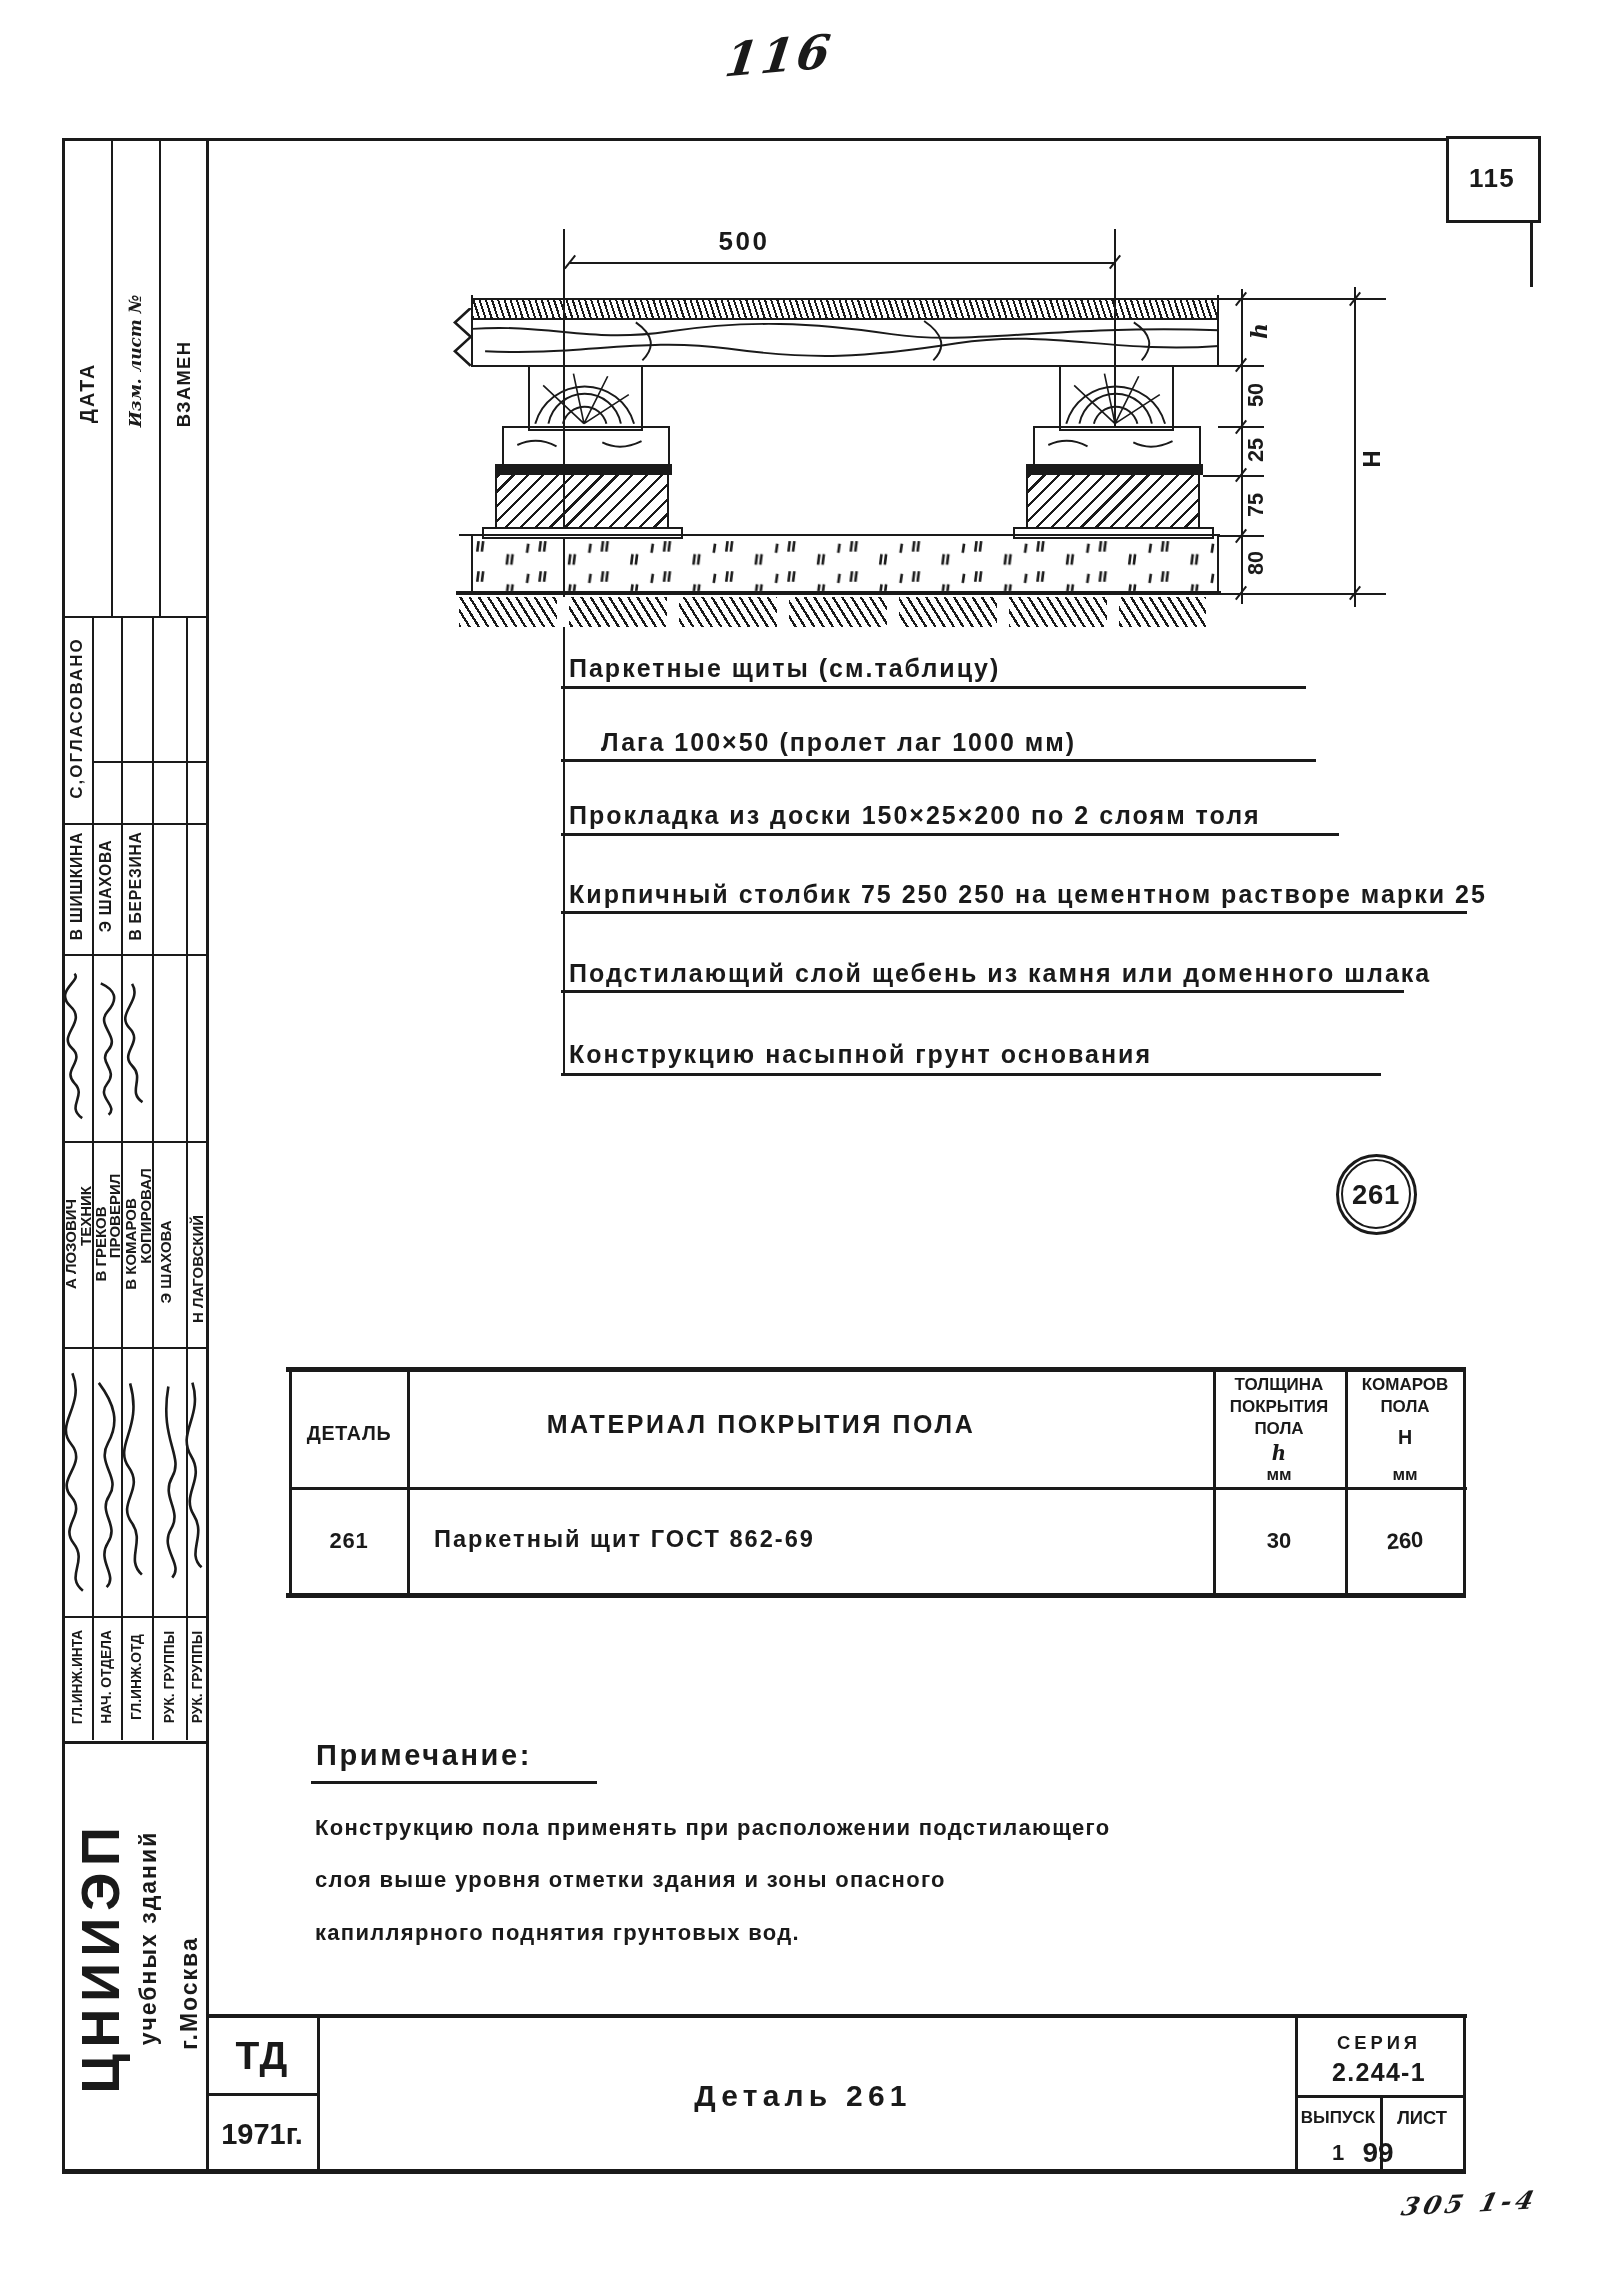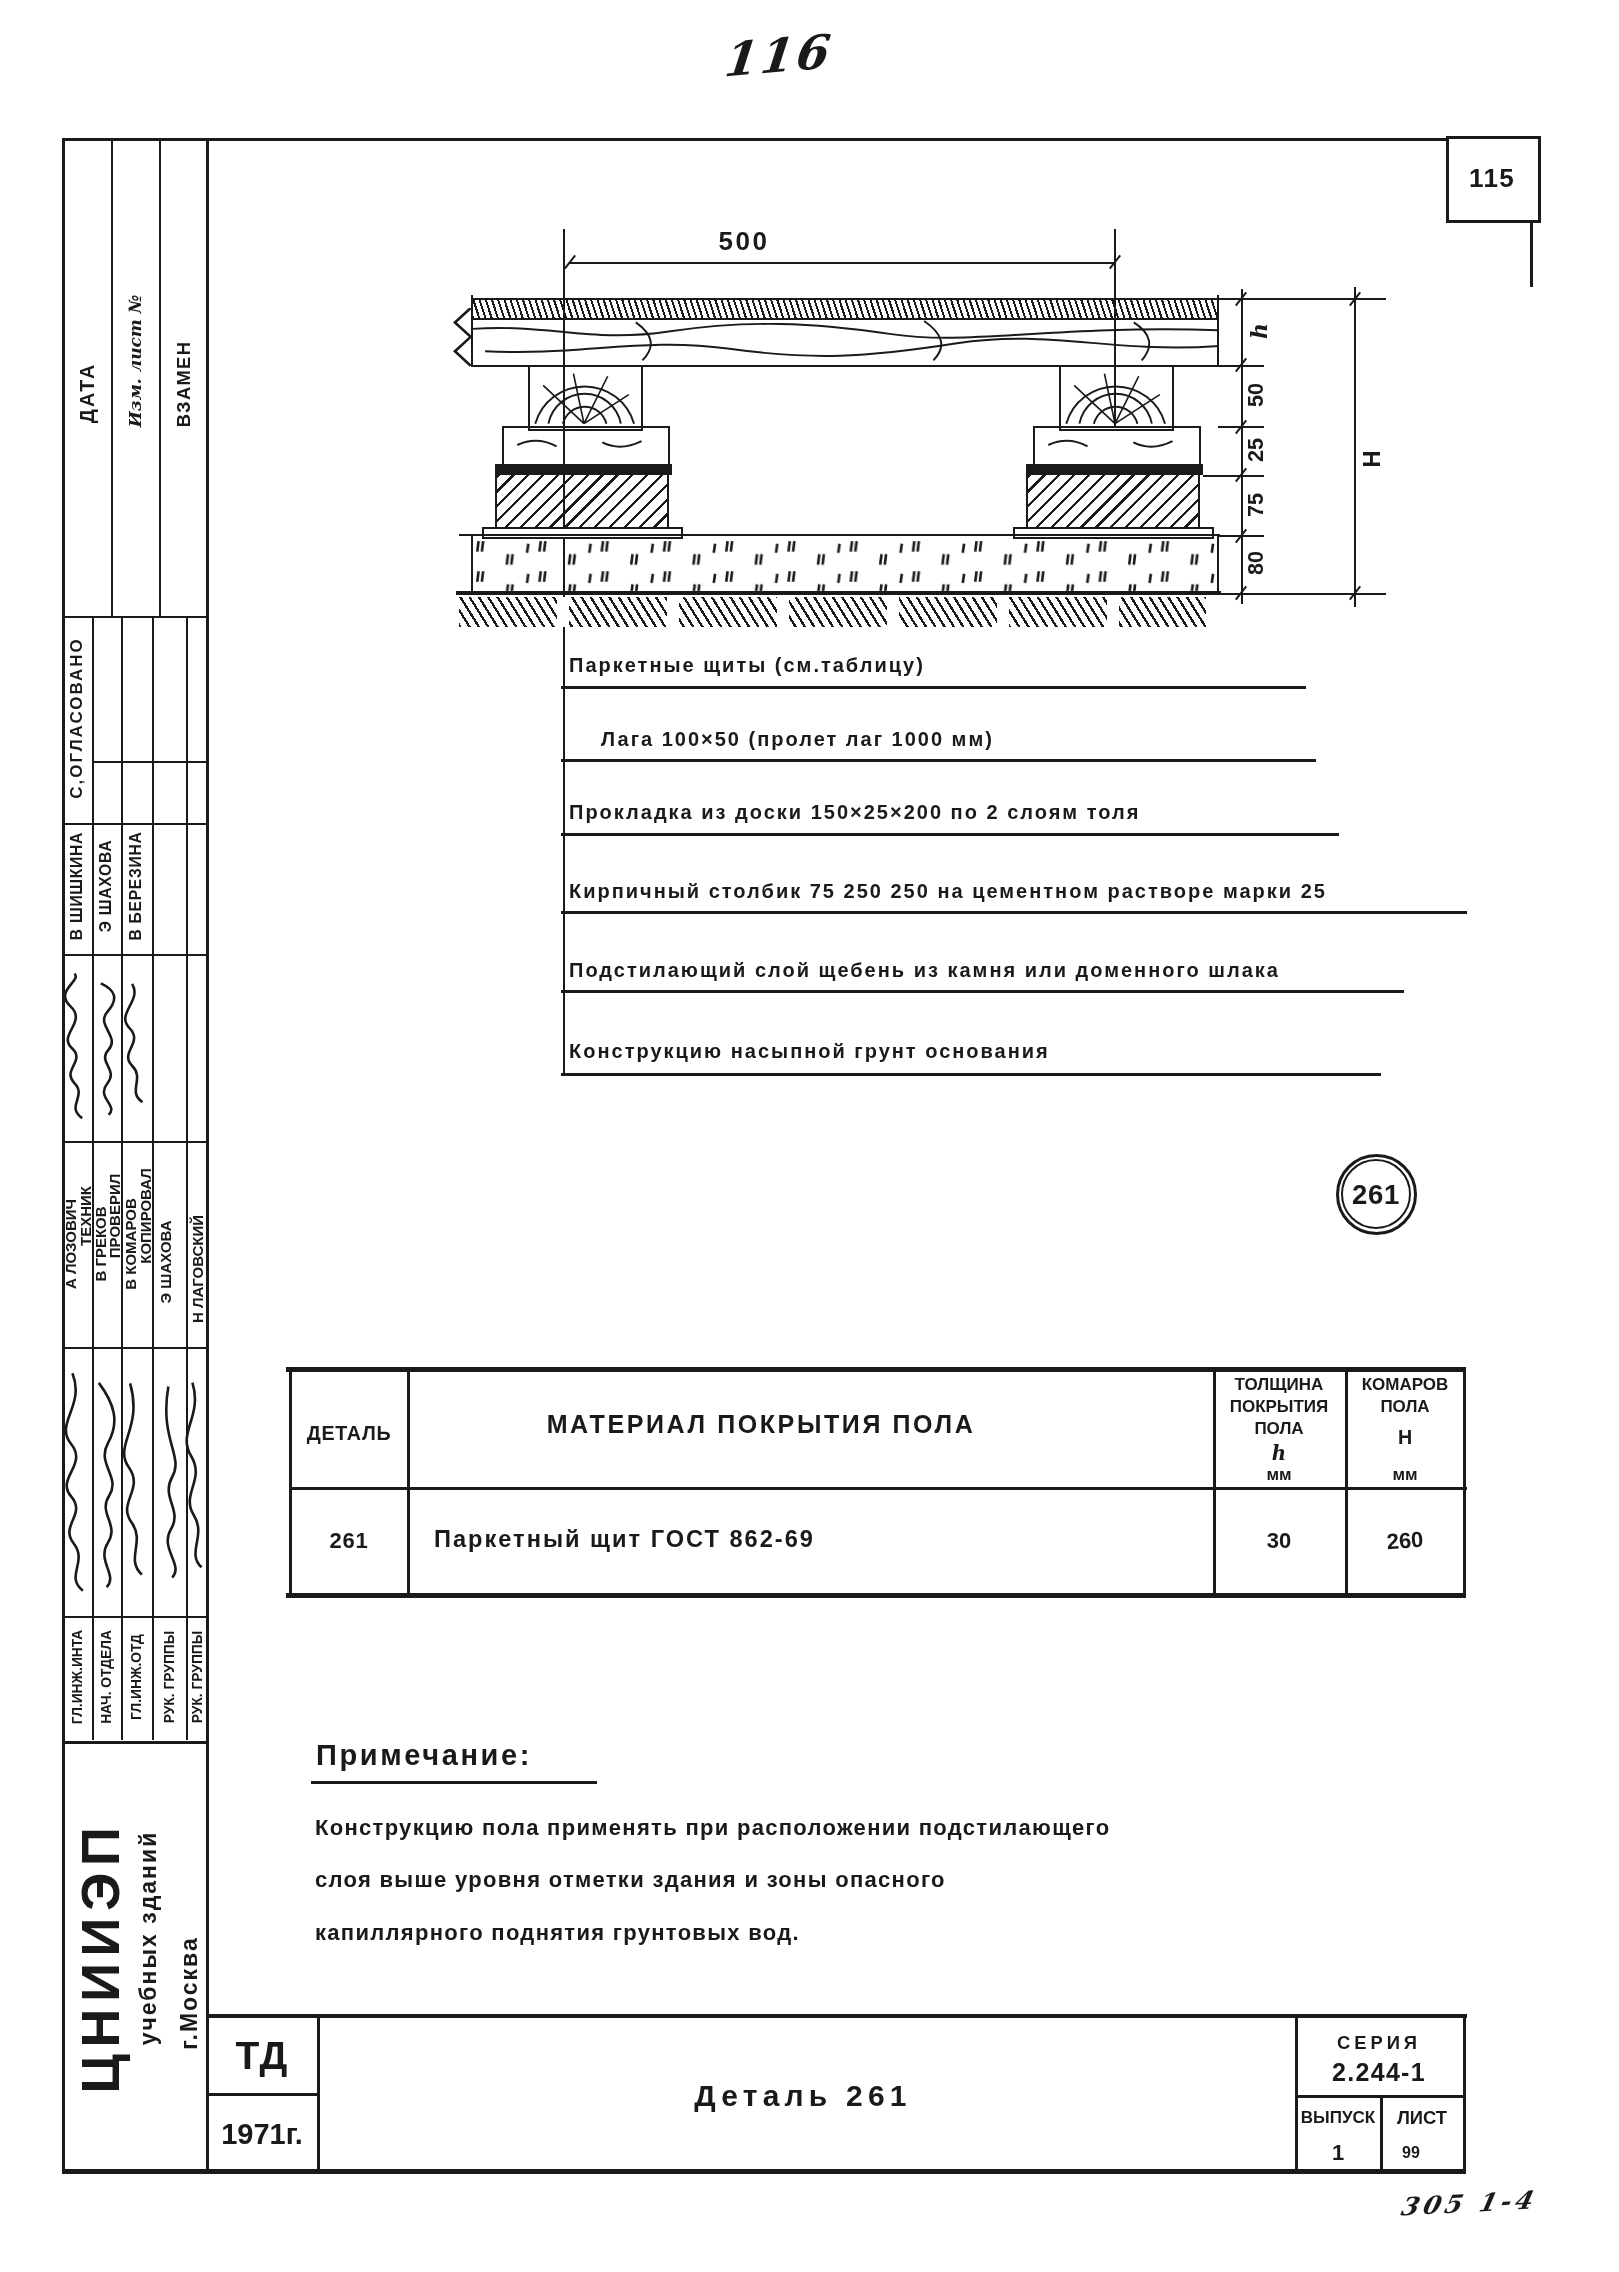--- a/index.html
+++ b/index.html
@@ -5,21 +5,21 @@
   html,body{margin:0;padding:0}
   body{width:1620px;height:2273px;position:relative;background:#ffffff;
        font-family:"Liberation Sans",sans-serif;color:#1a1a1a;overflow:hidden}
   .ln{position:absolute;background:#1a1a1a}
   .txt{position:absolute;font-weight:bold;white-space:nowrap;color:#1a1a1a}
   .hc{position:absolute;transform:translate(-50%,-50%);font-weight:bold;white-space:nowrap}
   .vc{position:absolute;transform:translate(-50%,-50%) rotate(-90deg);font-weight:bold;white-space:nowrap}
   .hand{font-family:"DejaVu Serif",serif;font-style:italic;font-weight:bold}
   .tick{position:absolute;width:17px;height:2px;background:#1a1a1a;transform:translate(-50%,-50%) rotate(-52deg)}
   .underline{position:absolute;height:2.6px;background:#1a1a1a}
-  .callout{position:absolute;font-weight:bold;font-size:20px;letter-spacing:2px;white-space:nowrap}
+  .callout{position:absolute;font-weight:bold;font-size:25px;letter-spacing:2px;white-space:nowrap}
   .hatch-parquet{background:repeating-linear-gradient(72deg,#1a1a1a 0 2px,transparent 2px 5.9px)}
   .hatch-brick{background:repeating-linear-gradient(135deg,#1a1a1a 0 2.3px,transparent 2.3px 10.5px)}
   .hatch-ground{background:
      repeating-linear-gradient(90deg,transparent 0 98px,#ffffff 98px 110px),
      repeating-linear-gradient(58deg,#1a1a1a 0 2.3px,transparent 2.3px 7.9px)}
   .box{position:absolute;border:2.6px solid #1a1a1a;background:#fff}
   svg{display:block}
 </style>
 </head>
 <body>
@@ -293,17 +293,17 @@
   <div class="ln" style="left:1295px;top:2095px;width:169px;height:2.6px"></div>
 
   <div class="hc" style="left:262px;top:2056px;font-size:39px;letter-spacing:1.3px">ТД</div>
   <div class="hc" style="left:262px;top:2134px;font-size:29px">1971г.</div>
   <div class="hc" style="left:803px;top:2096px;font-size:30px;letter-spacing:5.2px">Деталь 261</div>
   <div class="hc" style="left:1379px;top:2043px;font-size:18.4px;letter-spacing:3.9px">СЕРИЯ</div>
   <div class="hc" style="left:1379px;top:2072px;font-size:25px;letter-spacing:1.3px">2.244-1</div>
   <div class="hc" style="left:1338px;top:2118px;font-size:17px">ВЫПУСК</div>
   <div class="hc" style="left:1338px;top:2153px;font-size:22px">1</div>
   <div class="hc" style="left:1422px;top:2118px;font-size:18.4px">ЛИСТ</div>
-  <div class="hc" style="left:1411px;top:2153px;font-size:16px">99</div>
+  <div class="hc" style="left:1378px;top:2153px;font-size:28px">99</div>
 </div>
 
 <div class="txt hand" style="left:1403px;top:2189px;font-size:25px;transform:skewX(-16deg) rotate(-3deg);letter-spacing:3.9px">305  1-4</div>
 
 
 </body></html>

